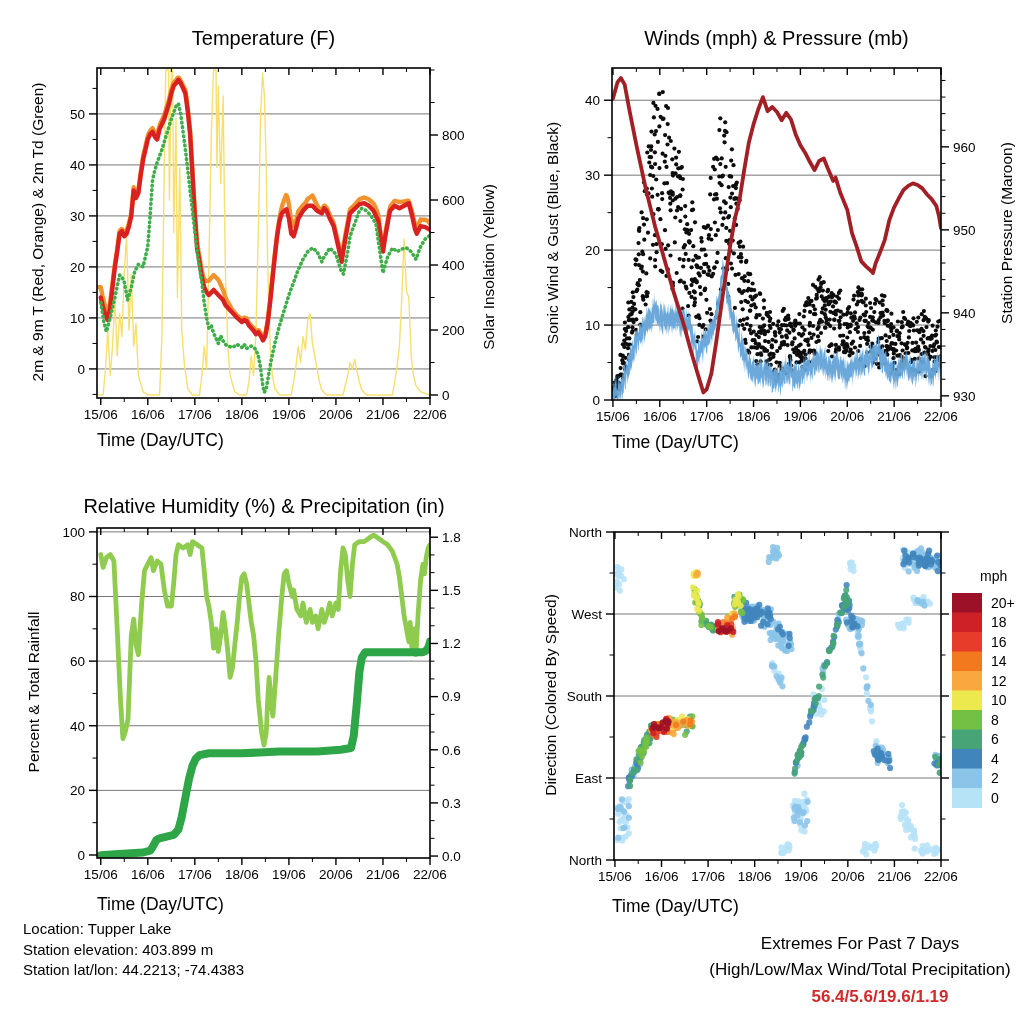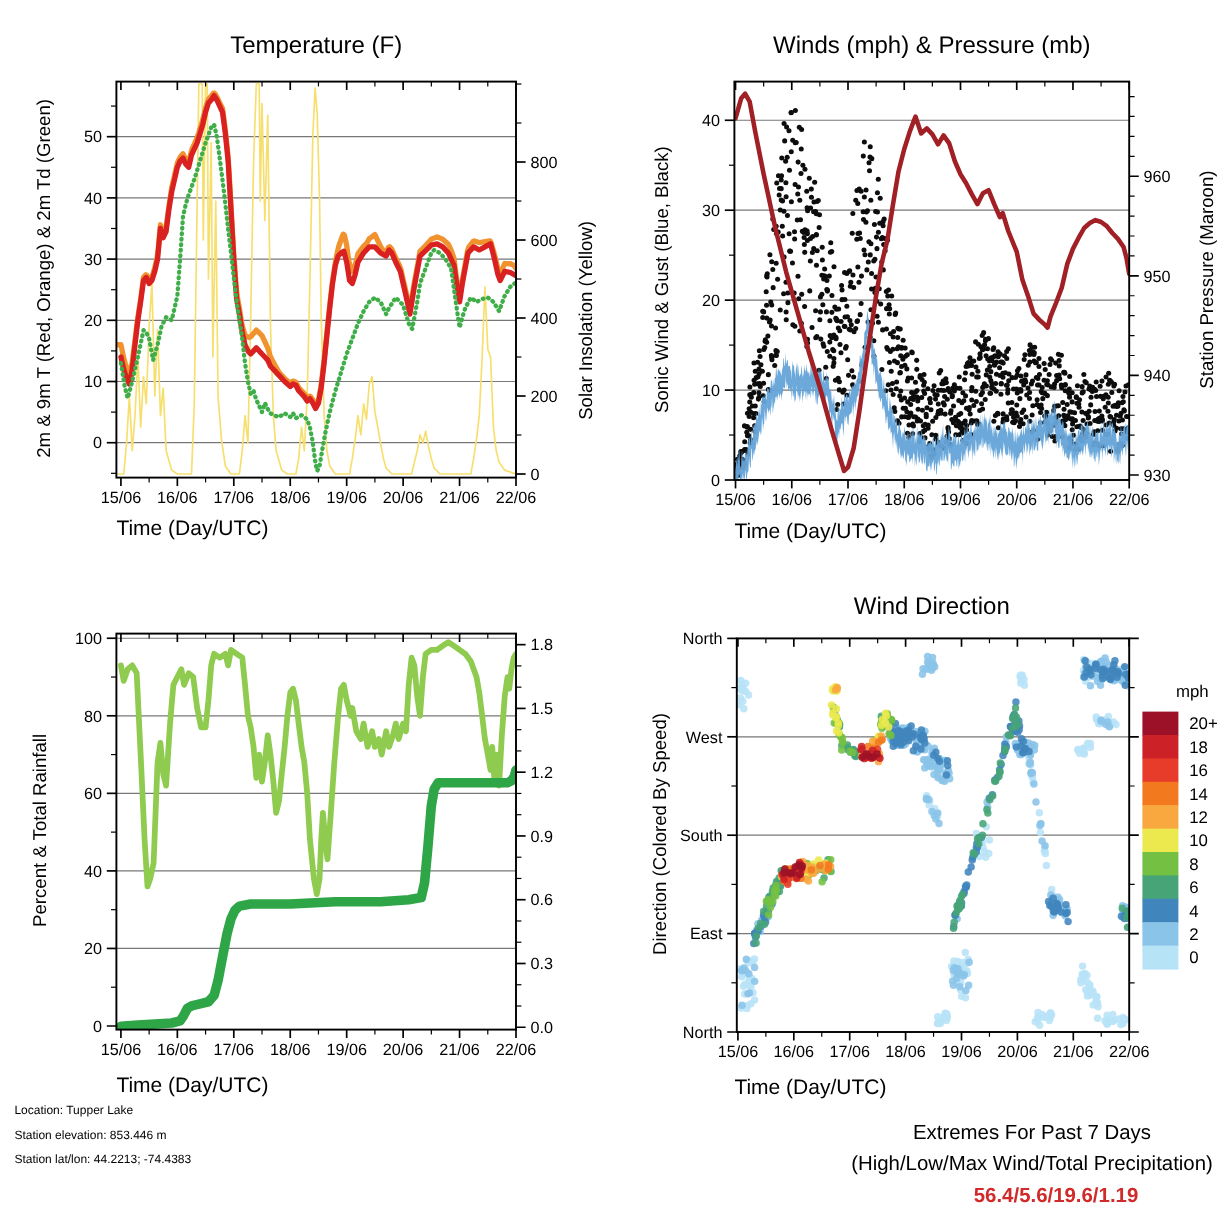--- a/index.html
+++ b/index.html
@@ -3,50 +3,50 @@
 <meta charset="utf-8">
 <style>
   html,body{margin:0;padding:0;background:#fff;}
   #root{position:relative;width:1024px;height:1024px;background:#fff;overflow:hidden;
         font-family:"Liberation Sans",sans-serif;color:#000;}
   .chart-title{position:absolute;text-align:center;font-size:20px;white-space:nowrap;}
   .xlab{position:absolute;font-size:17.5px;white-space:nowrap;}
   .vlab{position:absolute;width:360px;text-align:center;font-size:15.5px;white-space:nowrap;
         transform:rotate(-90deg);transform-origin:center;}
   .cb-title{position:absolute;font-size:14px;}
-  .footer-line{position:absolute;left:12px;font-size:10px;white-space:nowrap;}
+  .footer-line{position:absolute;left:23px;font-size:15px;white-space:nowrap;}
   .ext{position:absolute;text-align:center;font-size:17px;white-space:nowrap;}
   .ext-values{font-weight:bold;}
   #chart-canvas{position:absolute;left:0;top:0;}
   svg text{font-family:"Liberation Sans",sans-serif;fill:#000;}
 </style>
 </head>
 <body>
 <div id="root">
 
 <div class="chart-title" style="left: 612px; width: 329px; top: 27px;">Winds (mph) &amp; Pressure (mb)</div>
 <div class="chart-title" style="left: 97px; width: 333px; top: 27px;">Temperature (F)</div>
-<div class="chart-title" style="left: 612px; width: 329px; top: 495px;">Wind Direction</div>
+<div class="chart-title" style="left: 34px; width: 460px; top: 495px;">Relative Humidity (%) &amp; Precipitation (in)</div>
 
 <div class="xlab" style="left: 97px; width: 333px; top: 430px;">Time (Day/UTC)</div>
 <div class="xlab" style="left: 612px; width: 329px; top: 432px;">Time (Day/UTC)</div>
 <div class="xlab" style="left: 97px; width: 333px; top: 894px;">Time (Day/UTC)</div>
 <div class="xlab" style="left: 612px; width: 329px; top: 896px;">Time (Day/UTC)</div>
 
 <div class="vlab" style="left: -142px; top: 223px;">2m &amp; 9m T (Red, Orange) &amp; 2m Td (Green)</div>
 <div class="vlab" style="left: 309px; top: 258px;">Solar Insolation (Yellow)</div>
 <div class="vlab" style="left: 373px; top: 224px;">Sonic Wind &amp; Gust (Blue, Black)</div>
 <div class="vlab" style="left: 827px; top: 224px;">Station Pressure (Maroon)</div>
 <div class="vlab" style="left: -146px; top: 683px;">Percent &amp; Total Rainfall</div>
 <div class="vlab" style="left: 371px; top: 686px;">Direction (Colored By Speed)</div>
 
 <div class="cb-title" style="left:980px;top:568px;">mph</div>
 
 <div class="footer-line" style="top:920px;">Location: Tupper Lake</div>
-<div class="footer-line" style="top:941px;">Station elevation: 853.446 m</div>
+<div class="footer-line" style="top:941px;">Station elevation: 403.899 m</div>
 <div class="footer-line" style="top:961px;text-align:right;">Station lat/lon: 44.2213; -74.4383</div>
 
 <div class="ext" style="left:640px;width:440px;top:934px;">Extremes For Past 7 Days</div>
 <div class="ext" style="left:620px;width:480px;top:960px;">(High/Low/Max Wind/Total Precipitation)</div>
 <div class="ext ext-values" style="left: 640px; width: 480px; top: 987px; color: rgb(208, 42, 42);">56.4/5.6/19.6/1.19</div>
 
 <svg id="chart-canvas" width="1024" height="1024">
       <g>
         <clipPath id="clip-0">
           <rect x="97" y="68" width="333" height="330"></rect>

